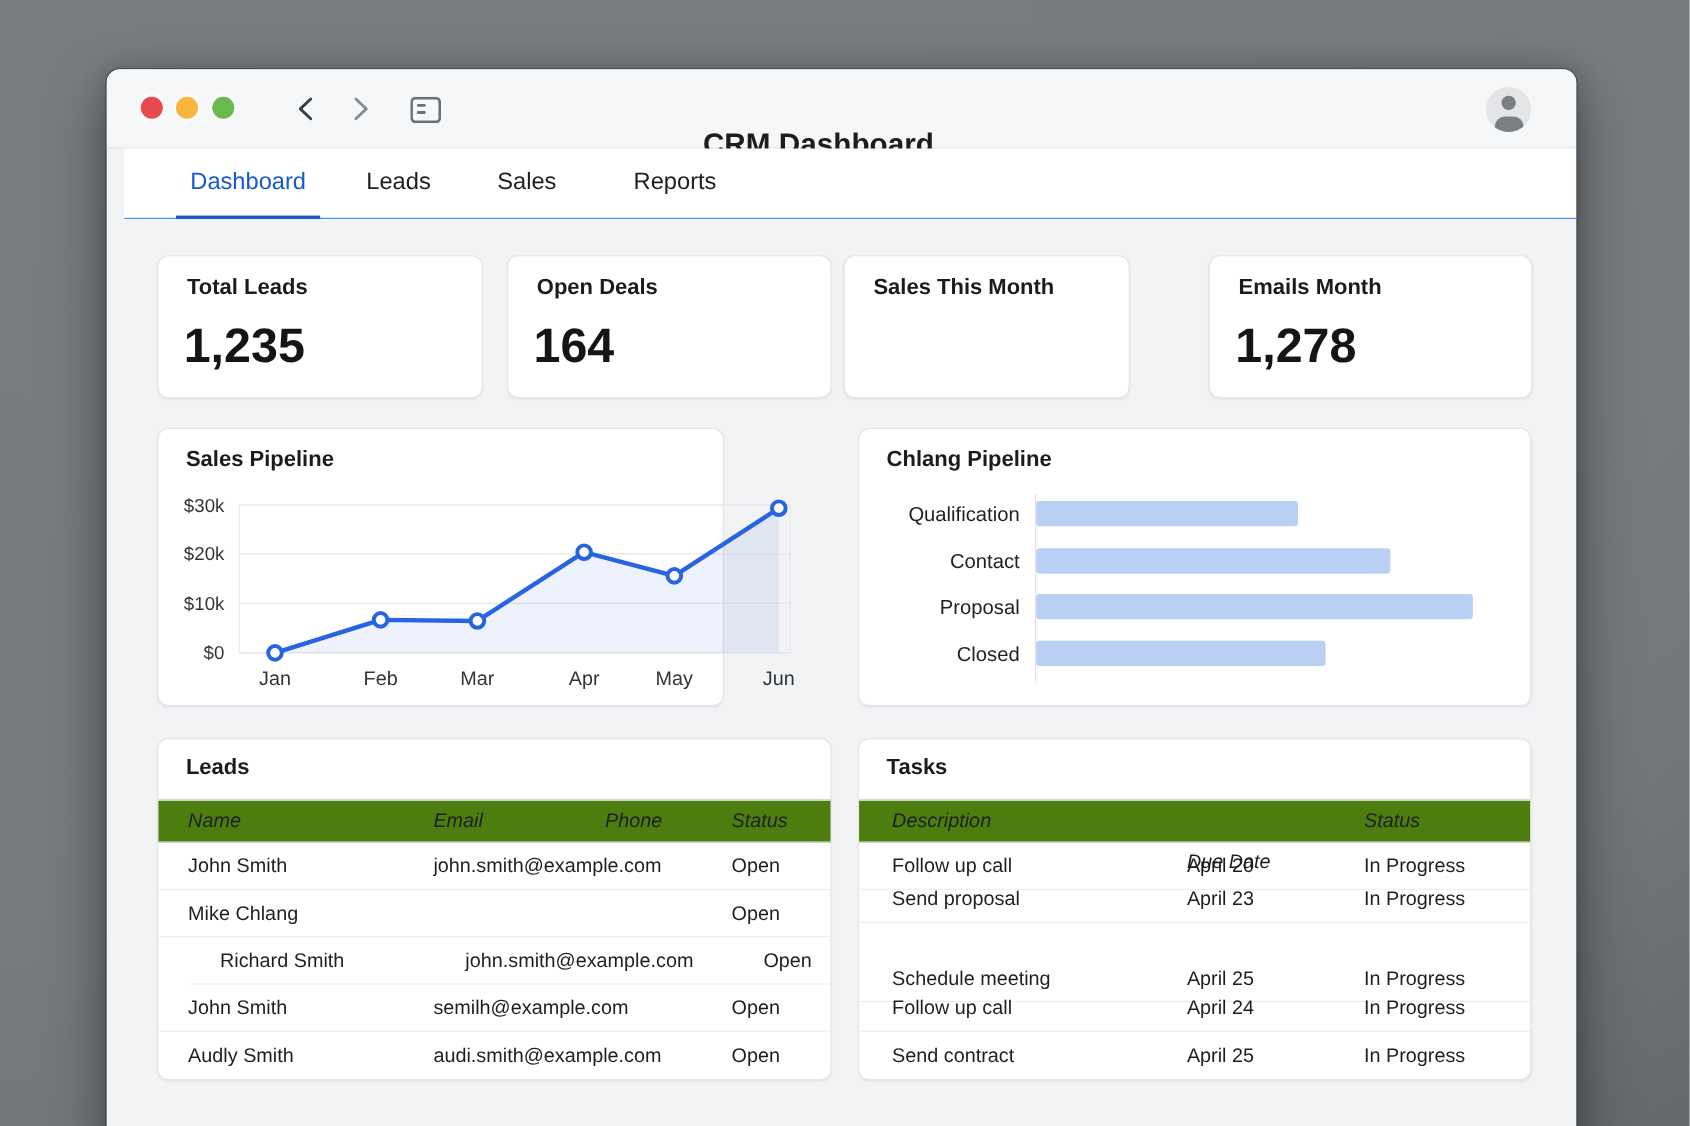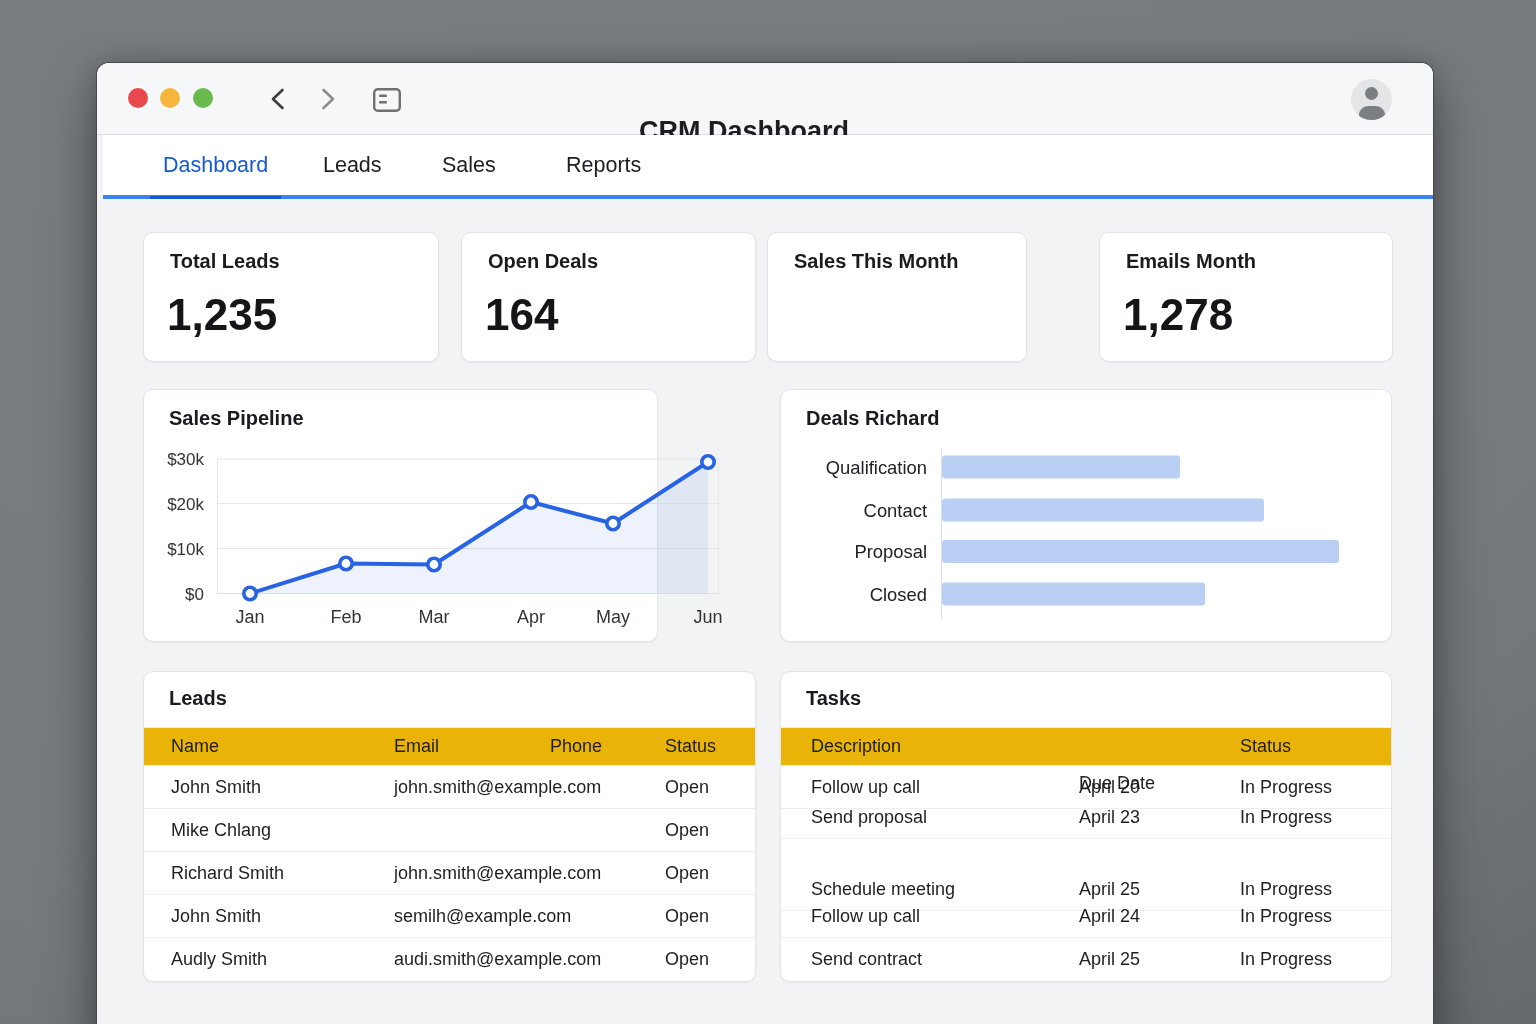--- a/index.html
+++ b/index.html
@@ -21,33 +21,33 @@
   .dot { position:absolute; top:25px; width:20px; height:20px; border-radius:50%; box-shadow:0 0 0 2.5px rgba(255,255,255,.55); }
   .dot.r { left:31px; background:#e9484c; }
   .dot.y { left:63px; background:#f6b53c; }
   .dot.g { left:96px; background:#68b94e; }
   .tbicon { position:absolute; }
   .wtitle { position:absolute; left:0; right:42px; top:0; height:72px; line-height:73px; text-align:center; font-size:27px; font-weight:bold; color:#1b1d1f;margin-top:32px; }
   .avatar { position:absolute; right:41px; top:16px; width:41px; height:41px; border-radius:50%; background:#e4e5e7; overflow:hidden; }
   .avatar .head { position:absolute; left:50%; top:8px; width:13px; height:13px; margin-left:-6.5px; border-radius:50%; background:#7b7e82; }
   .avatar .bod { position:absolute; left:50%; top:27px; width:26px; height:20px; margin-left:-13px; border-radius:9px; background:#7b7e82; }
   
-  .nav { position:absolute; left:6px; top:72px; right:0; height:64px; background:#ffffff; border-bottom:4px solid #3b82f6; }
+  .nav { position:absolute; left:16px; top:72px; right:0; height:64px; background:#ffffff; border-bottom:1px solid #3b82f6; }
   .tab { position:absolute; top:0; height:64px; line-height:60px; font-size:21.5px; color:#1c1e20; }
   .tab.active { color:#1659cf; }
   .tab.active::after { content:""; position:absolute; left:-13px; right:-13px; bottom:0; height:3px; background:#1659cf; }
   
   .card { position:absolute; background:#fff; border:1px solid #e3e5e8; border-radius:10px; box-shadow:0 1px 2px rgba(16,24,40,.05); }
   .stat { width:296px; height:130px; top:169px; }
   .stat .lab { position:absolute; left:26px; top:17px; font-size:20px; font-weight:bold; color:#191b1d; }
   .stat .val { position:absolute; left:23px; top:57px; font-size:44px; font-weight:bold; color:#131517; letter-spacing:0; }
   .ctitle { position:absolute; left:25px; top:17px; font-size:20px; font-weight:bold; color:#191b1d; }
   
   .tbl { position:absolute; left:0; right:0; top:55px; bottom:0; }
-  .thead { position:absolute; left:0; right:0; top:0; height:39px; background:#eab308; border-top:1px solid #ebedef; border-bottom:1px solid #ebedef; }
+  .thead { position:absolute; left:0; right:0; top:0; height:39px; background:#4d7c0f; border-top:1px solid #ebedef; border-bottom:1px solid #ebedef;font-style:italic; }
   .trow { position:absolute; left:0; right:0; height:43px; border-bottom:1px solid #eceef0; }
   .cell { position:absolute; top:0; height:100%; display:flex; align-items:center; font-size:18px; color:#1d1f21; white-space:nowrap; }
 </style>
 </head>
 <body>
 <div class="window">
 
   <div class="titlebar">
     <div class="dot r"></div>
       <div class="dot y"></div>
@@ -126,21 +126,21 @@
           <text x="202" y="233">Feb</text>
           <text x="290" y="233">Mar</text>
         <text x="387" y="233">Apr</text>
           <text x="469" y="233">May</text>
           <text x="564" y="233">Jun</text>
       </g>
     </svg>
   </div>
 
   <div class="card" style="left:683px;top:326px;width:612px;height:253px;">
-    <div class="ctitle">Deals Richard</div>
+    <div class="ctitle">Chlang Pipeline</div>
     <svg style="position:absolute;left:0;top:0" width="612" height="253" viewBox="0 0 612 253">
       <line x1="160.5" y1="59" x2="160.5" y2="229" stroke="#dddfe2" stroke-width="1"></line>
       <g fill="#b9cff4">
         <rect x="161" y="65.5" width="238" height="23" rx="3"></rect>
         <rect x="161" y="108.5" width="322" height="23" rx="3"></rect>
         <rect x="161" y="150" width="397" height="23" rx="3"></rect>
         <rect x="161" y="192.5" width="263" height="23" rx="3"></rect>
       </g>
       <g font-family="Liberation Sans, sans-serif" font-size="18.4" fill="#202325" text-anchor="end">
         <text x="146" y="83.5">Qualification</text>
@@ -162,21 +162,21 @@
       </div>
       <div class="trow" style="top:39px;">
         <div class="cell" style="left:27px;">John Smith</div>
         <div class="cell" style="left:250px;">john.smith@example.com</div>
         <div class="cell" style="left:521px;">Open</div>
       </div>
       <div class="trow" style="top:82px;">
         <div class="cell" style="left:27px;">Mike Chlang</div>
         <div class="cell" style="left:521px;">Open</div>
       </div>
-      <div class="trow" style="top:125px;">
+      <div class="trow" style="top:125px;margin-left:29px;">
         <div class="cell" style="left:27px;">Richard Smith</div>
         <div class="cell" style="left:250px;">john.smith@example.com</div>
         <div class="cell" style="left:521px;">Open</div>
       </div>
       <div class="trow" style="top:168px;">
         <div class="cell" style="left:27px;">John Smith</div>
         <div class="cell" style="left:250px;">semilh@example.com</div>
         <div class="cell" style="left:521px;">Open</div>
       </div>
       <div class="trow" style="top:211px;border-bottom:none;">

